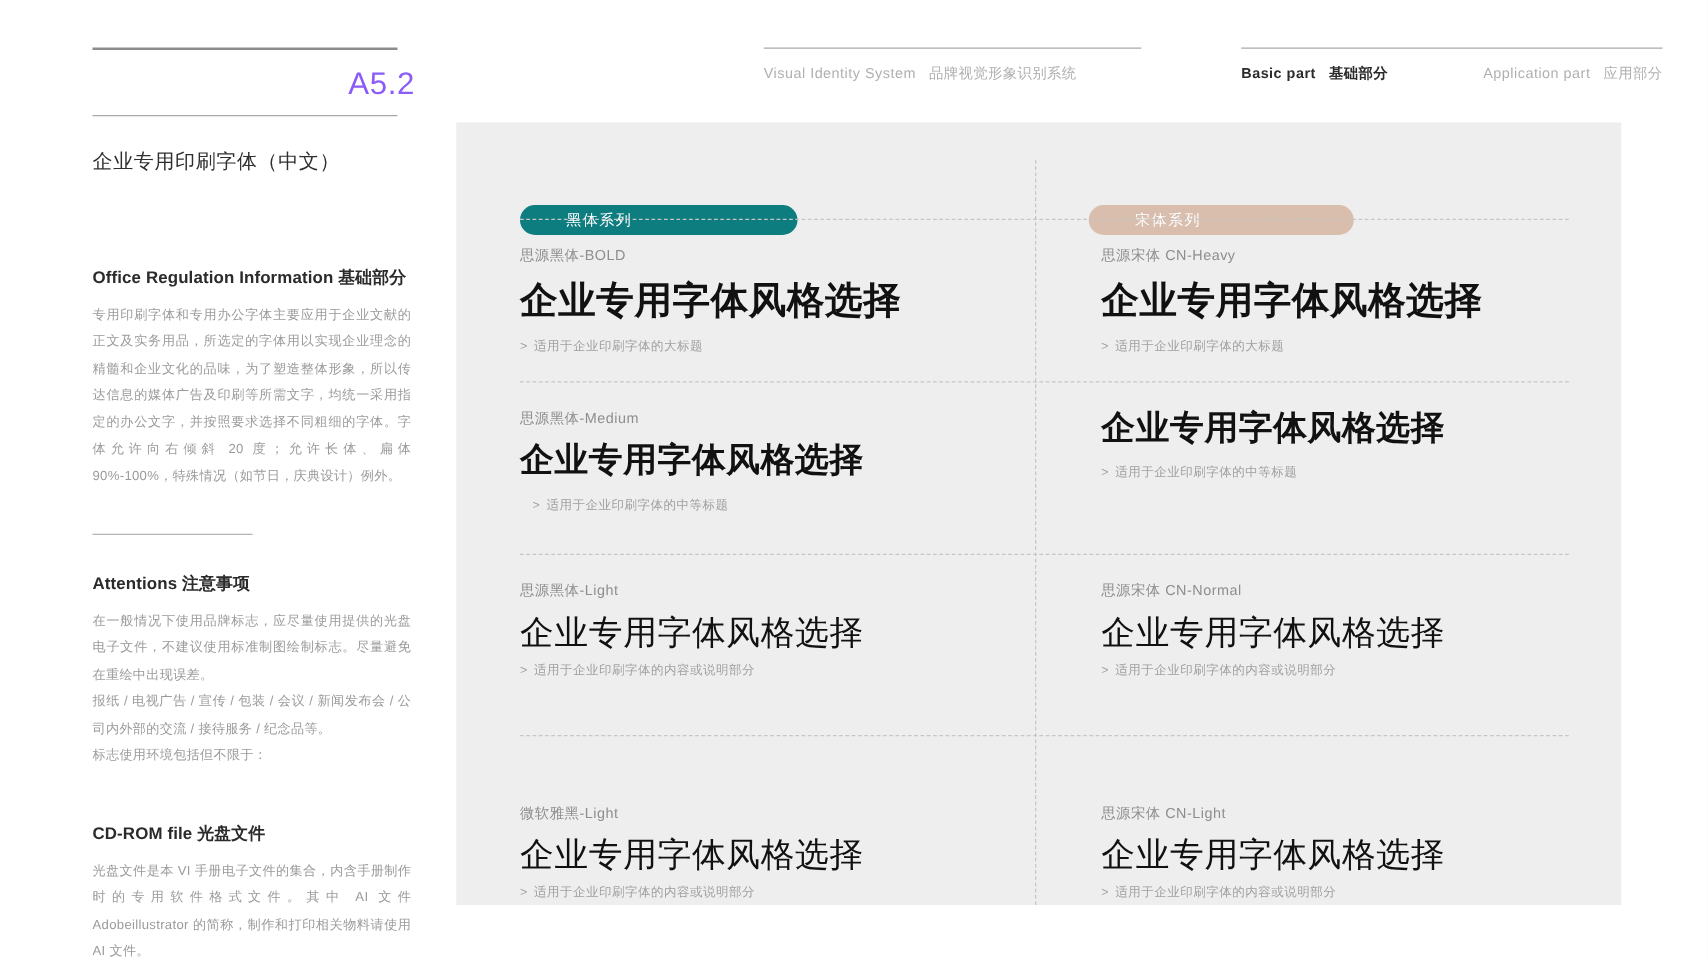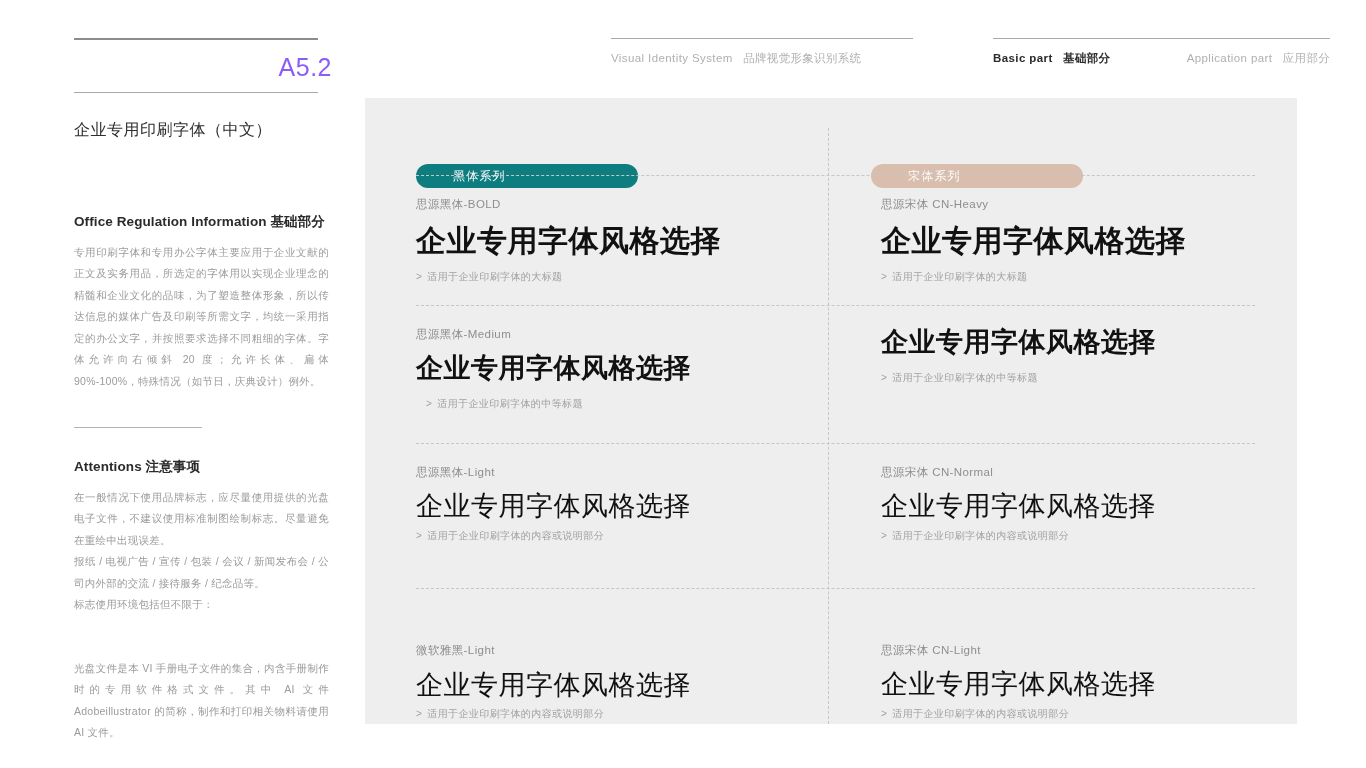--- a/index.html
+++ b/index.html
@@ -248,20 +248,24 @@
       <div class="block-head">
         <span>Attentions</span>
         <span class="cn">注意事项</span>
       </div>
       <div class="block-body">在一般情况下使用品牌标志，应尽量使用提供的光盘电子文件，不建议使用标准制图绘制标志。尽量避免在重绘中出现误差。</div>
       <div class="block-body">报纸 / 电视广告 / 宣传 / 包装 / 会议 / 新闻发布会 / 公司内外部的交流 / 接待服务 / 纪念品等。</div>
       <div class="block-body">标志使用环境包括但不限于：</div>
     </div>
 
     <div class="block">
+      <div class="block-head">
+        <span>CD-ROM file</span>
+        <span class="cn">光盘文件</span>
+      </div>
       <div class="block-body" style="margin-top:9px">光盘文件是本 VI 手册电子文件的集合，内含手册制作时的专用软件格式文件。其中 AI 文件 Adobeillustrator 的简称，制作和打印相关物料请使用 AI 文件。</div>
     </div>
 
   </div>
 
   <div class="topnav-group" id="nav-right">
     <div class="topnav-rule"></div>
     <div class="topnav-labels">
       <span class="topnav-item dark">
         <span class="en">Basic part</span>

